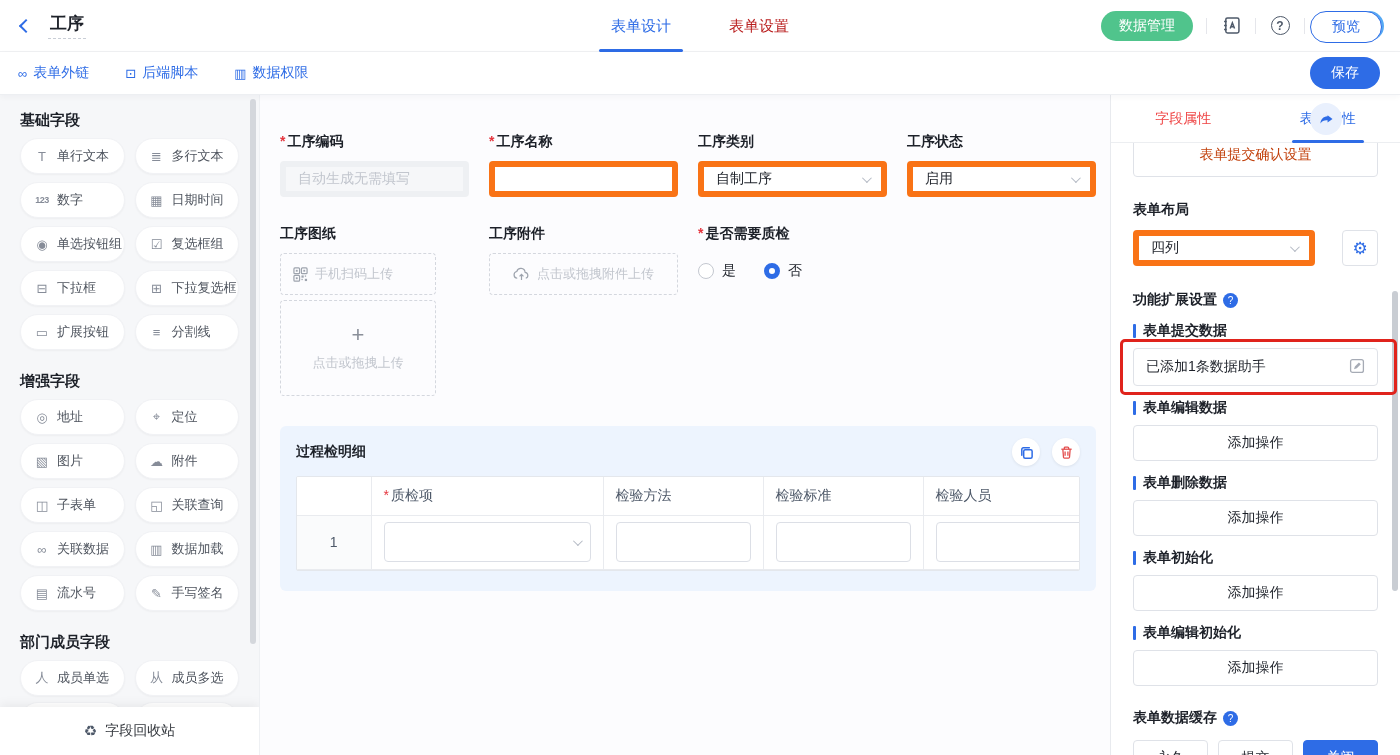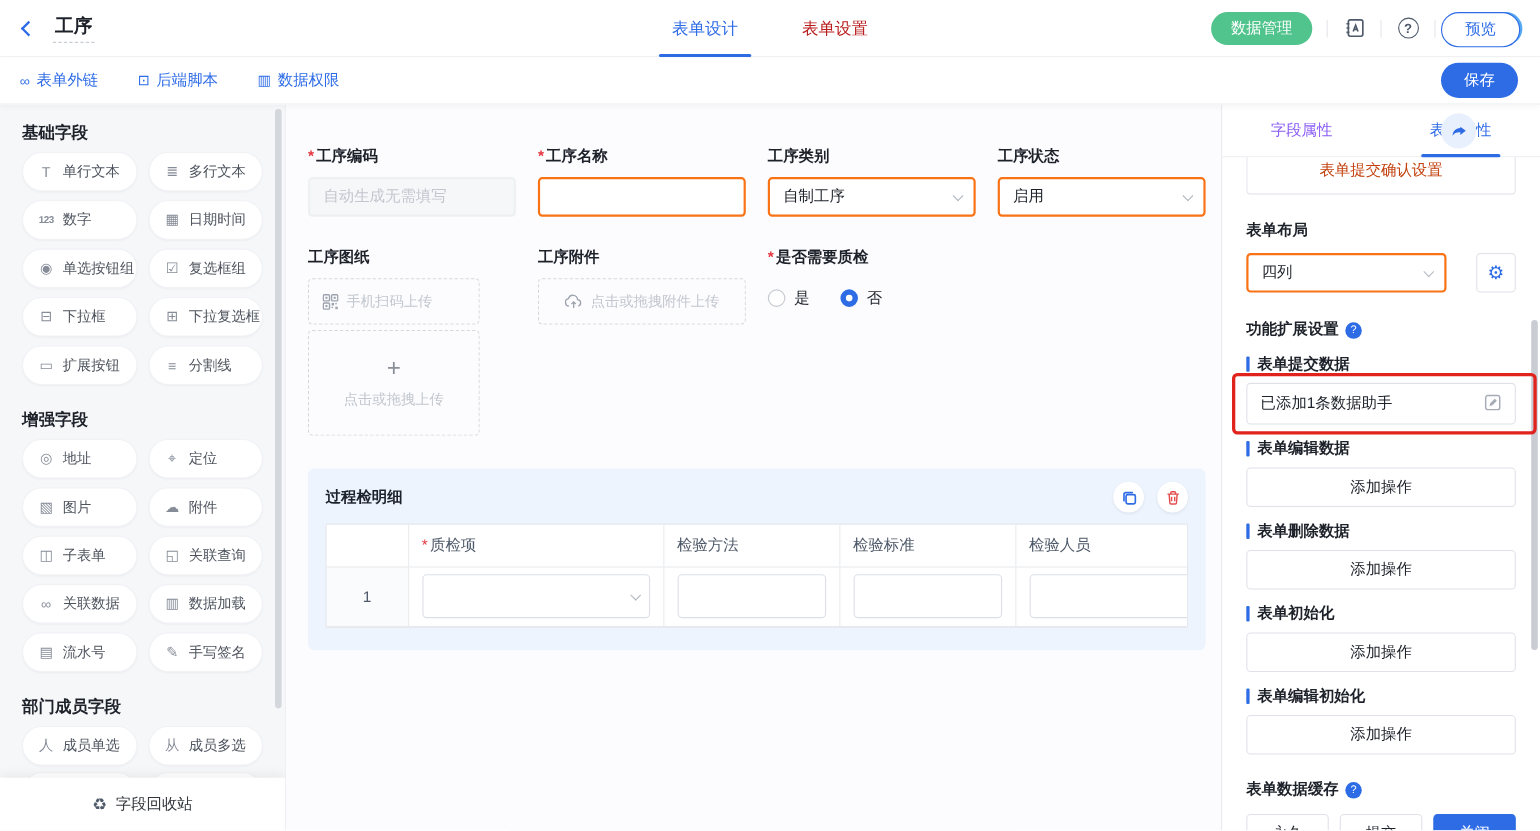--- a/index.html
+++ b/index.html
@@ -48,21 +48,21 @@
   .pill.ghost { margin-top:-2px; }
   .sidebar-scrollbar { position:absolute; right:3px; top:4px; width:6px; height:545px; background:#d4d7dc; border-radius:3px; }
   .recycle-bar { position:absolute; left:0; right:0; bottom:0; height:48px; background:#fff; box-shadow:0 -3px 10px rgba(0,0,0,.06); display:flex; align-items:center; justify-content:center; gap:8px; font-size:14px; color:#33373d; cursor:pointer; z-index:2; }
   .recycle-bar .glyph { color:#4e5969; font-size:15px; }
 
   
   .canvas { flex:1; background:#fcfcfe; padding:38px 14px 0 20px; overflow:hidden; }
   .form-grid { display:grid; grid-template-columns:repeat(4,1fr); gap:0 20px; width:816px; }
   .flabel { font-size:14px; font-weight:bold; margin-bottom:10px; display:block; }
   .flabel.required::before { content:"*"; color:#e5353e; margin-right:2px; font-weight:bold; }
-  .in { width:100%; height:36px; border:2px solid #f97316; border-radius:4px; background:#fff; padding:0 12px; font-size:14px; font-family:Liberation Serif, serif; color:#1d2129; display:flex; align-items:center; }
+  .in { width:100%; height:36px; border:6px solid #f97316; border-radius:4px; background:#fff; padding:0 12px; font-size:14px; font-family:Liberation Serif, serif; color:#1d2129; display:flex; align-items:center; }
   .in.disabled { background:#f6f7f9; border-color:#eef0f3; color:#c2c6ce; }
   input.in { display:block; }
   .select-box { justify-content:space-between; cursor:pointer; }
   .caret { display:inline-block; width:7px; height:7px; border-right:1.6px solid #b4bac4; border-bottom:1.6px solid #b4bac4; transform:rotate(45deg) translateY(-2px); flex:none; }
   .row2 { margin-top:28px; }
   .dash-box { border:1px dashed #d4d7de; border-radius:4px; color:#c2c6ce; font-size:13px; display:flex; align-items:center; justify-content:center; gap:7px; background:transparent; cursor:pointer; }
   .qr-box { height:42px; width:156px; justify-content:flex-start; padding-left:12px; }
   .plus-box { height:96px; width:156px; margin-top:5px; flex-direction:column; gap:8px; }
   .plus-glyph { font-size:22px; color:#8a8f99; line-height:1; }
   .attach-box { height:42px; width:100%; }
@@ -82,21 +82,21 @@
   table.sub th, table.sub td { border-right:1px solid #e9ebef; border-bottom:1px solid #e9ebef; text-align:left; }
   table.sub th { height:38px; padding:0 12px; font-size:14px; font-weight:normal; color:#4e5969; background:#fff; }
   table.sub td { height:54px; padding:0 12px; background:#fff; }
   table.sub td.idx { text-align:center; background:#fafbfc; color:#4e5969; padding:0; }
   .cell-in { width:100%; height:40px; border:1px solid #dcdfe6; border-radius:4px; background:#fff; display:flex; align-items:center; justify-content:space-between; padding:0 10px; }
   .req-star { color:#e5353e; margin-right:2px; }
 
   
   .panel { position:relative; width:290px; background:#fff; border-left:1px solid #e8eaee; overflow:hidden; }
   .panel-tabs { height:48px; display:flex; border-bottom:1px solid #eceef1; }
-  .panel-tab { flex:1; display:flex; align-items:center; justify-content:center; font-size:14px; color:#8b5cf6; cursor:pointer; position:relative; }
+  .panel-tab { flex:1; display:flex; align-items:center; justify-content:center; font-size:14px; color:#ef4444; cursor:pointer; position:relative; }
   .panel-tab.active { color:#2e6ce6; }
   .panel-tab.active::after { content:""; position:absolute; left:50%; transform:translateX(-50%); bottom:-1px; width:72px; height:3px; background:#2e6ce6; border-radius:2px; }
   .panel-content { padding:0 22px; }
   .clip { overflow:hidden; }
   .confirm-btn { width:100%; height:44px; margin-top:-10px; border:1px solid #dfe2e8; border-radius:4px; background:#fff; font-size:14px; color:#c2410c; cursor:pointer; font-family:inherit; }
   .plabel { font-size:14px; font-weight:bold; margin-top:24px; }
   .layout-row { display:flex; gap:27px; margin-top:11px; }
   .layout-row .select-box { flex:1; height:36px; }
   .gear-btn { width:36px; height:36px; border:1px solid #dfe2e8; border-radius:4px; background:#fff; color:#2e6ce6; font-size:17px; display:flex; align-items:center; justify-content:center; cursor:pointer; }
   .ext-title { font-size:14px; font-weight:bold; margin-top:25px; display:flex; align-items:center; }

